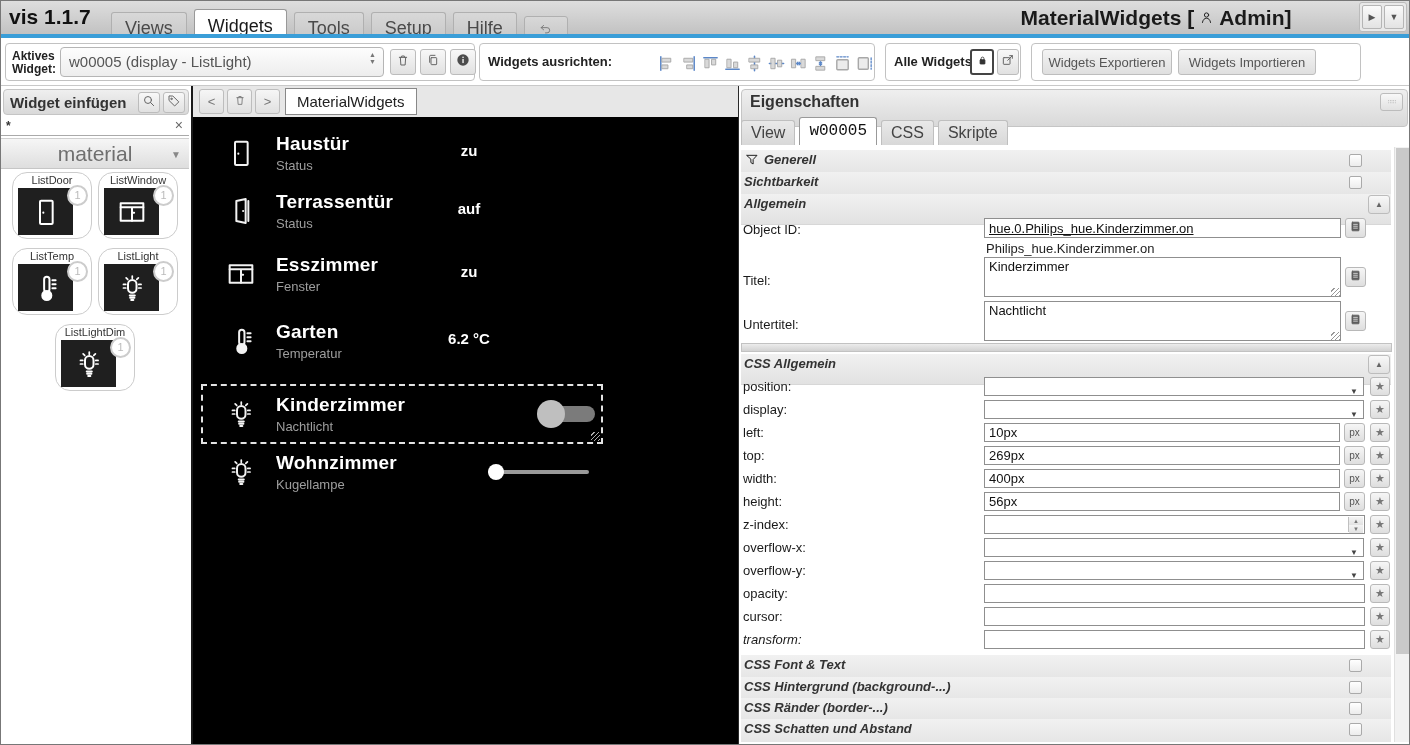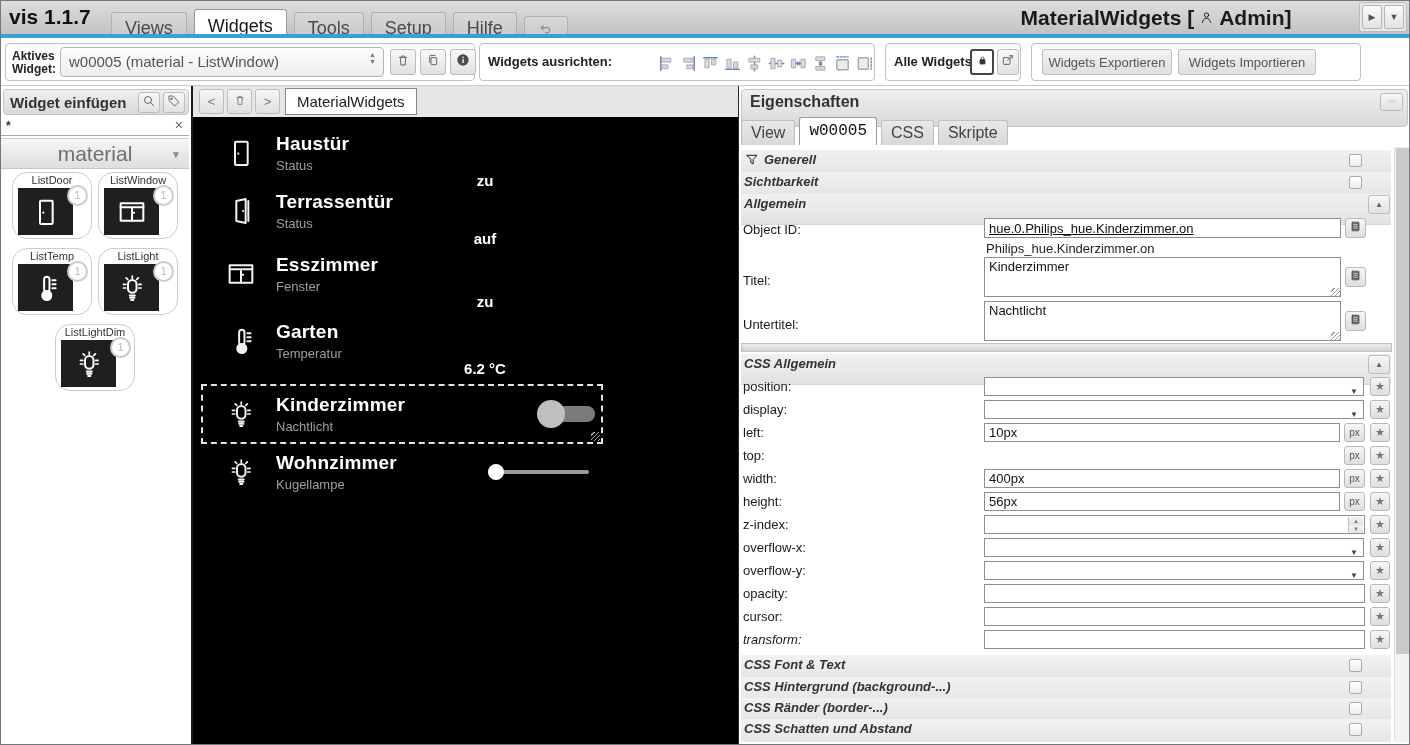--- a/index.html
+++ b/index.html
@@ -76,22 +76,22 @@
   .cv-viewtab{position:absolute;left:92px;top:2px;height:27px;padding:0 11px;background:#fff;border:1px solid #888;
         font-size:15px;color:#222;line-height:25px;}
   .stage{position:absolute;left:192px;top:116px;width:545px;height:627px;background:#000;overflow:hidden;}
   .cw{position:absolute;left:10px;width:398px;height:56px;color:#fff;}
   .cw.selected{outline:2px dashed #e3e3e3;}
   .cw-icon{position:absolute;left:22px;top:50%;transform:translateY(-50%);width:32px;height:34px;color:#f2f2f2;}
   .cw-icon svg{width:32px;height:34px;}
   .cw-text{position:absolute;left:73px;top:50%;transform:translateY(-50%);}
   .cw-title{font-size:19px;font-weight:bold;letter-spacing:.2px;white-space:nowrap;}
   .cw-sub{font-size:13px;color:#9e9e9e;margin-top:3px;}
-  .cw-value{position:absolute;left:222px;top:50%;transform:translateY(-62%);width:120px;text-align:center;
-        font-size:15px;font-weight:bold;margin-top:30px;}
+  .cw-value{position:absolute;left:206px;top:50%;transform:translateY(-62%);width:120px;text-align:center;
+        font-size:15px;font-weight:bold;}
   .toggle{position:absolute;right:6px;top:50%;transform:translateY(-50%);width:58px;height:28px;}
   .toggle-track{position:absolute;right:0;top:6px;width:45px;height:16px;background:#7b7b7b;border-radius:8px;}
   .toggle-knob{position:absolute;left:0;top:0;width:28px;height:28px;background:#bfbfbf;border-radius:50%;}
   .slider{position:absolute;left:285px;top:50%;width:101px;height:16px;transform:translateY(-50%);}
   .slider-track{position:absolute;left:0;right:0;top:6px;height:4px;background:#9a9a9a;border-radius:2px;}
   .slider-knob{position:absolute;left:0;top:0;width:16px;height:16px;background:#fff;border-radius:50%;}
   .resize-handle{position:absolute;right:1px;bottom:1px;width:9px;height:9px;
         background:repeating-linear-gradient(135deg,transparent 0 2px,#aaa 2px 3px);}
 
   
@@ -181,21 +181,21 @@
   </div>
   <div class="accent" id="accent-line" style="background: rgb(58, 158, 216);"></div>
 
   <div class="toolbar">
     <div class="tgroup" style="left:4px;width:470px;">
       <div class="tlabel" style="position:absolute;left:6px;top:6px;">
         <div>Aktives</div>
         <div>Widget:</div>
       </div>
       <div class="aw-select">
-        <span>w00005 (material - ListWindow)</span>
+        <span>w00005 (display - ListLight)</span>
         <span class="updown">
             <i></i>
             <b></b>
           </span>
       </div>
       <span class="sqbtn" style="position:absolute;left:384px;top:5px;width:26px;height:26px;">
           <span><svg viewBox="0 0 24 24" width="100%" height="100%" fill="none" stroke="currentColor" stroke-width="1.5" stroke-linecap="round" stroke-linejoin="round">
               <path d="M6.5 8h11 M10 8V6h4v2 M8 8l.8 11.5h6.4L16 8"></path>
             </svg></span>
         </span>
@@ -593,20 +593,21 @@
     <span class="star-btn"></span>
   </div>
           <div class="prow" style="top: 275px;">
     <span class="plabel prow-label">left:</span>
     <span class="prow-ctl inp-px"><input value="10px" style=""></span>
     <span class="star-btn"></span>
   <span class="px-btn">px</span>
           </div>
           <div class="prow" style="top: 298px;">
     <span class="plabel prow-label">top:</span>
+    <span class="prow-ctl inp-px"><input value="269px" style=""></span>
     <span class="star-btn"></span>
   <span class="px-btn">px</span>
           </div>
           <div class="prow" style="top: 321px;">
     <span class="plabel prow-label">width:</span>
     <span class="prow-ctl inp-px"><input value="400px" style=""></span>
     <span class="star-btn"></span>
   <span class="px-btn">px</span>
           </div>
           <div class="prow" style="top: 344px;">

